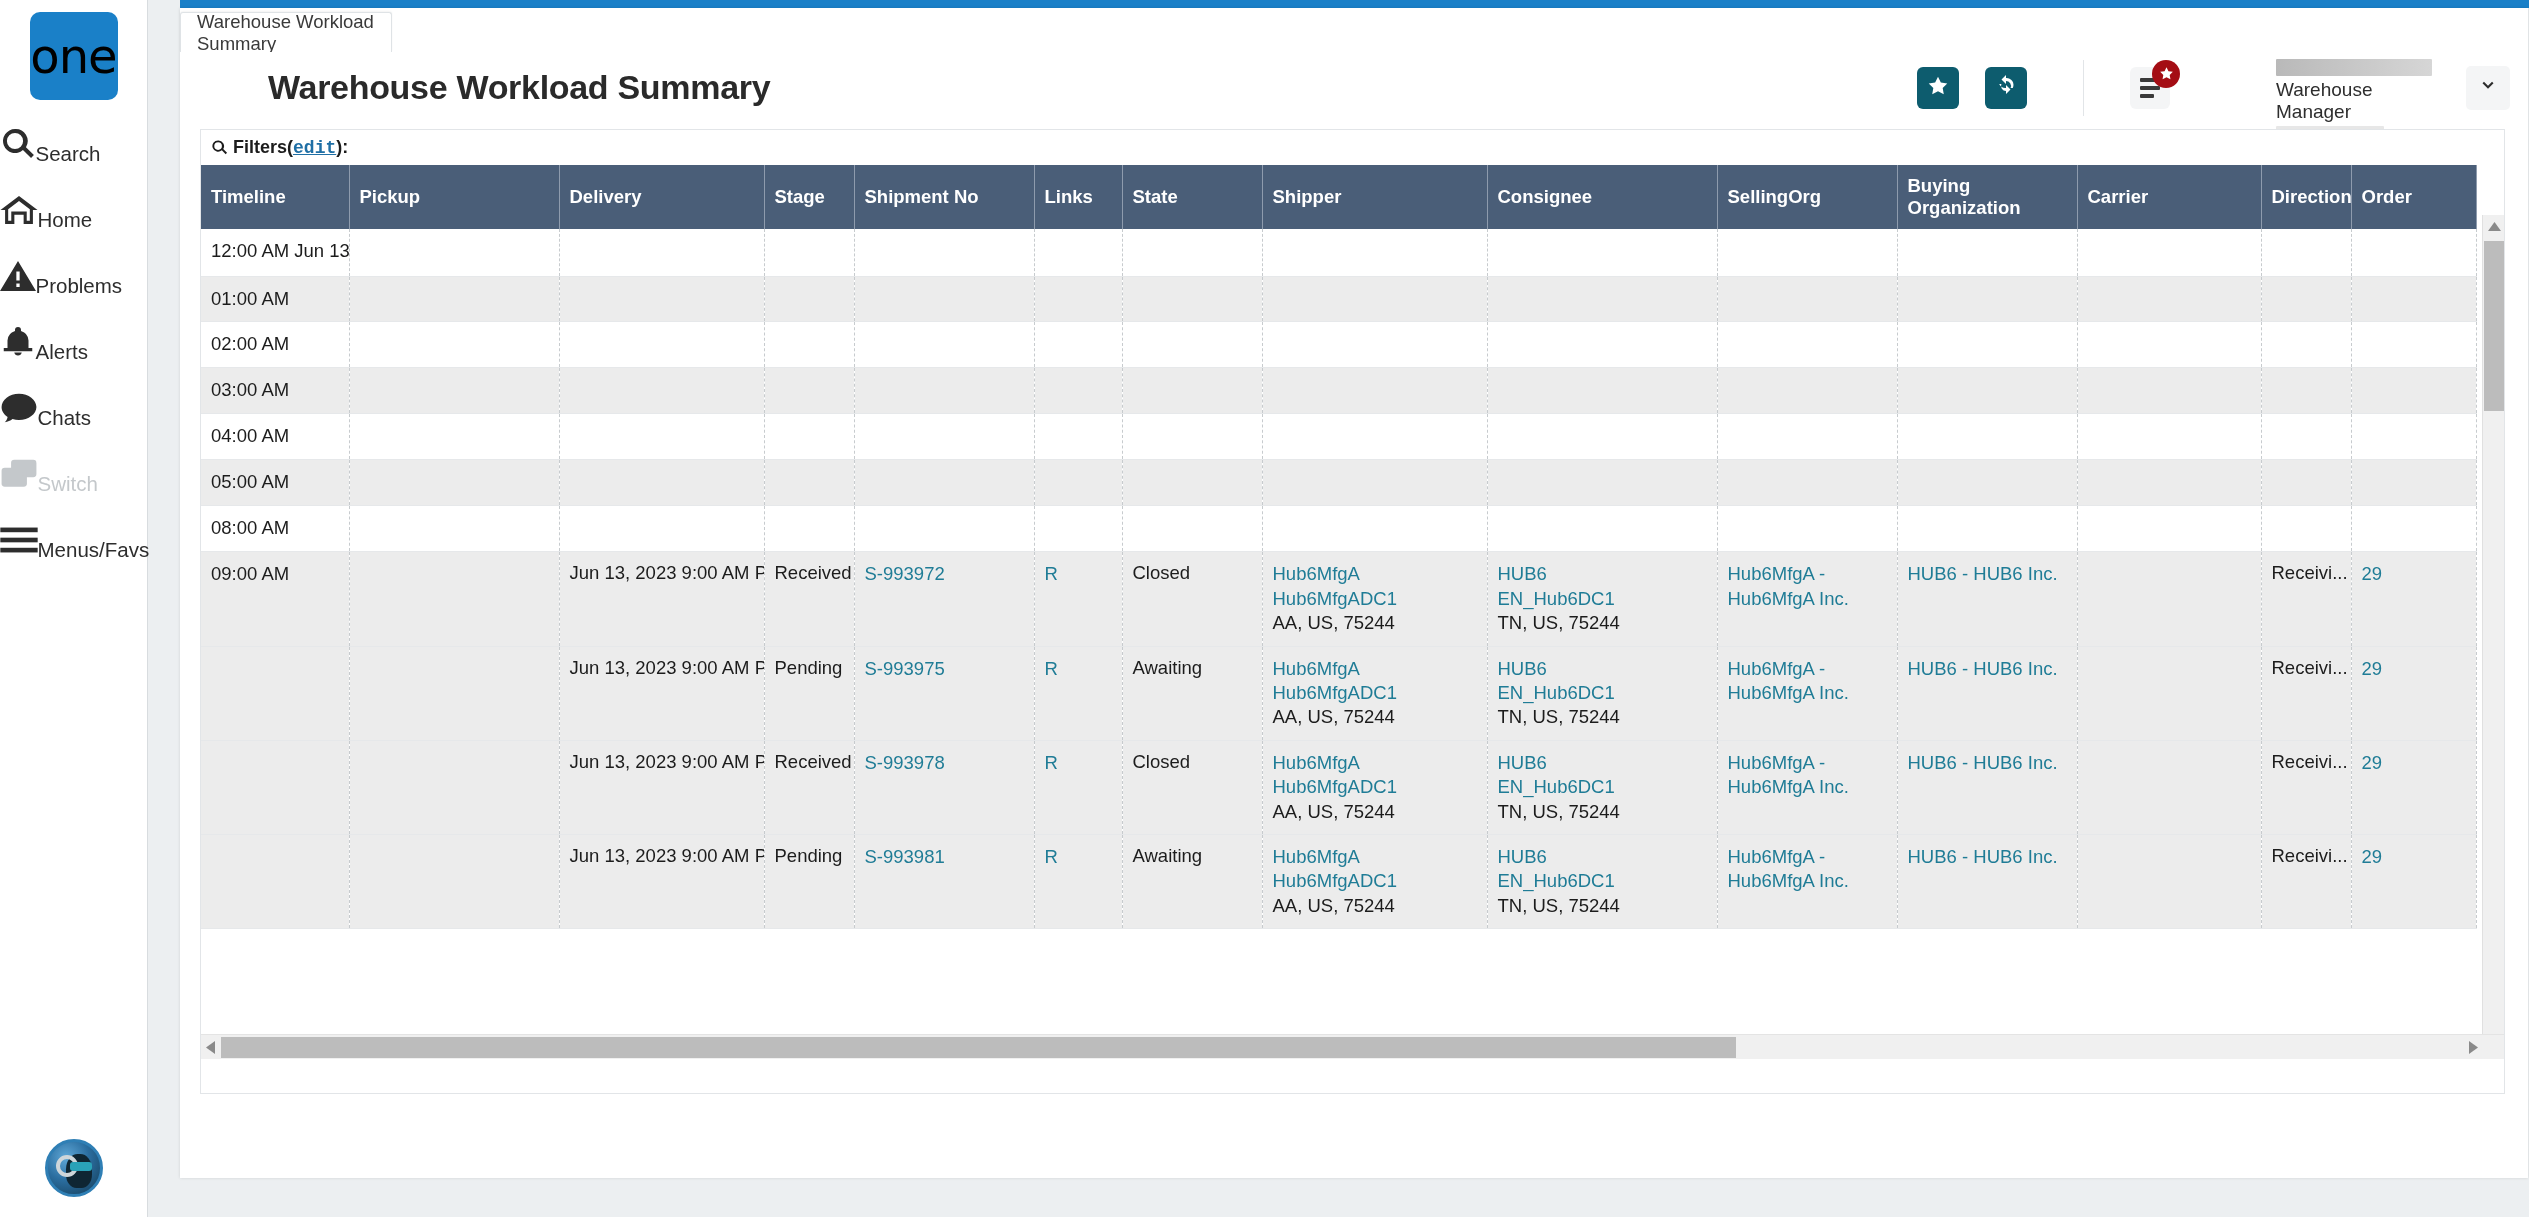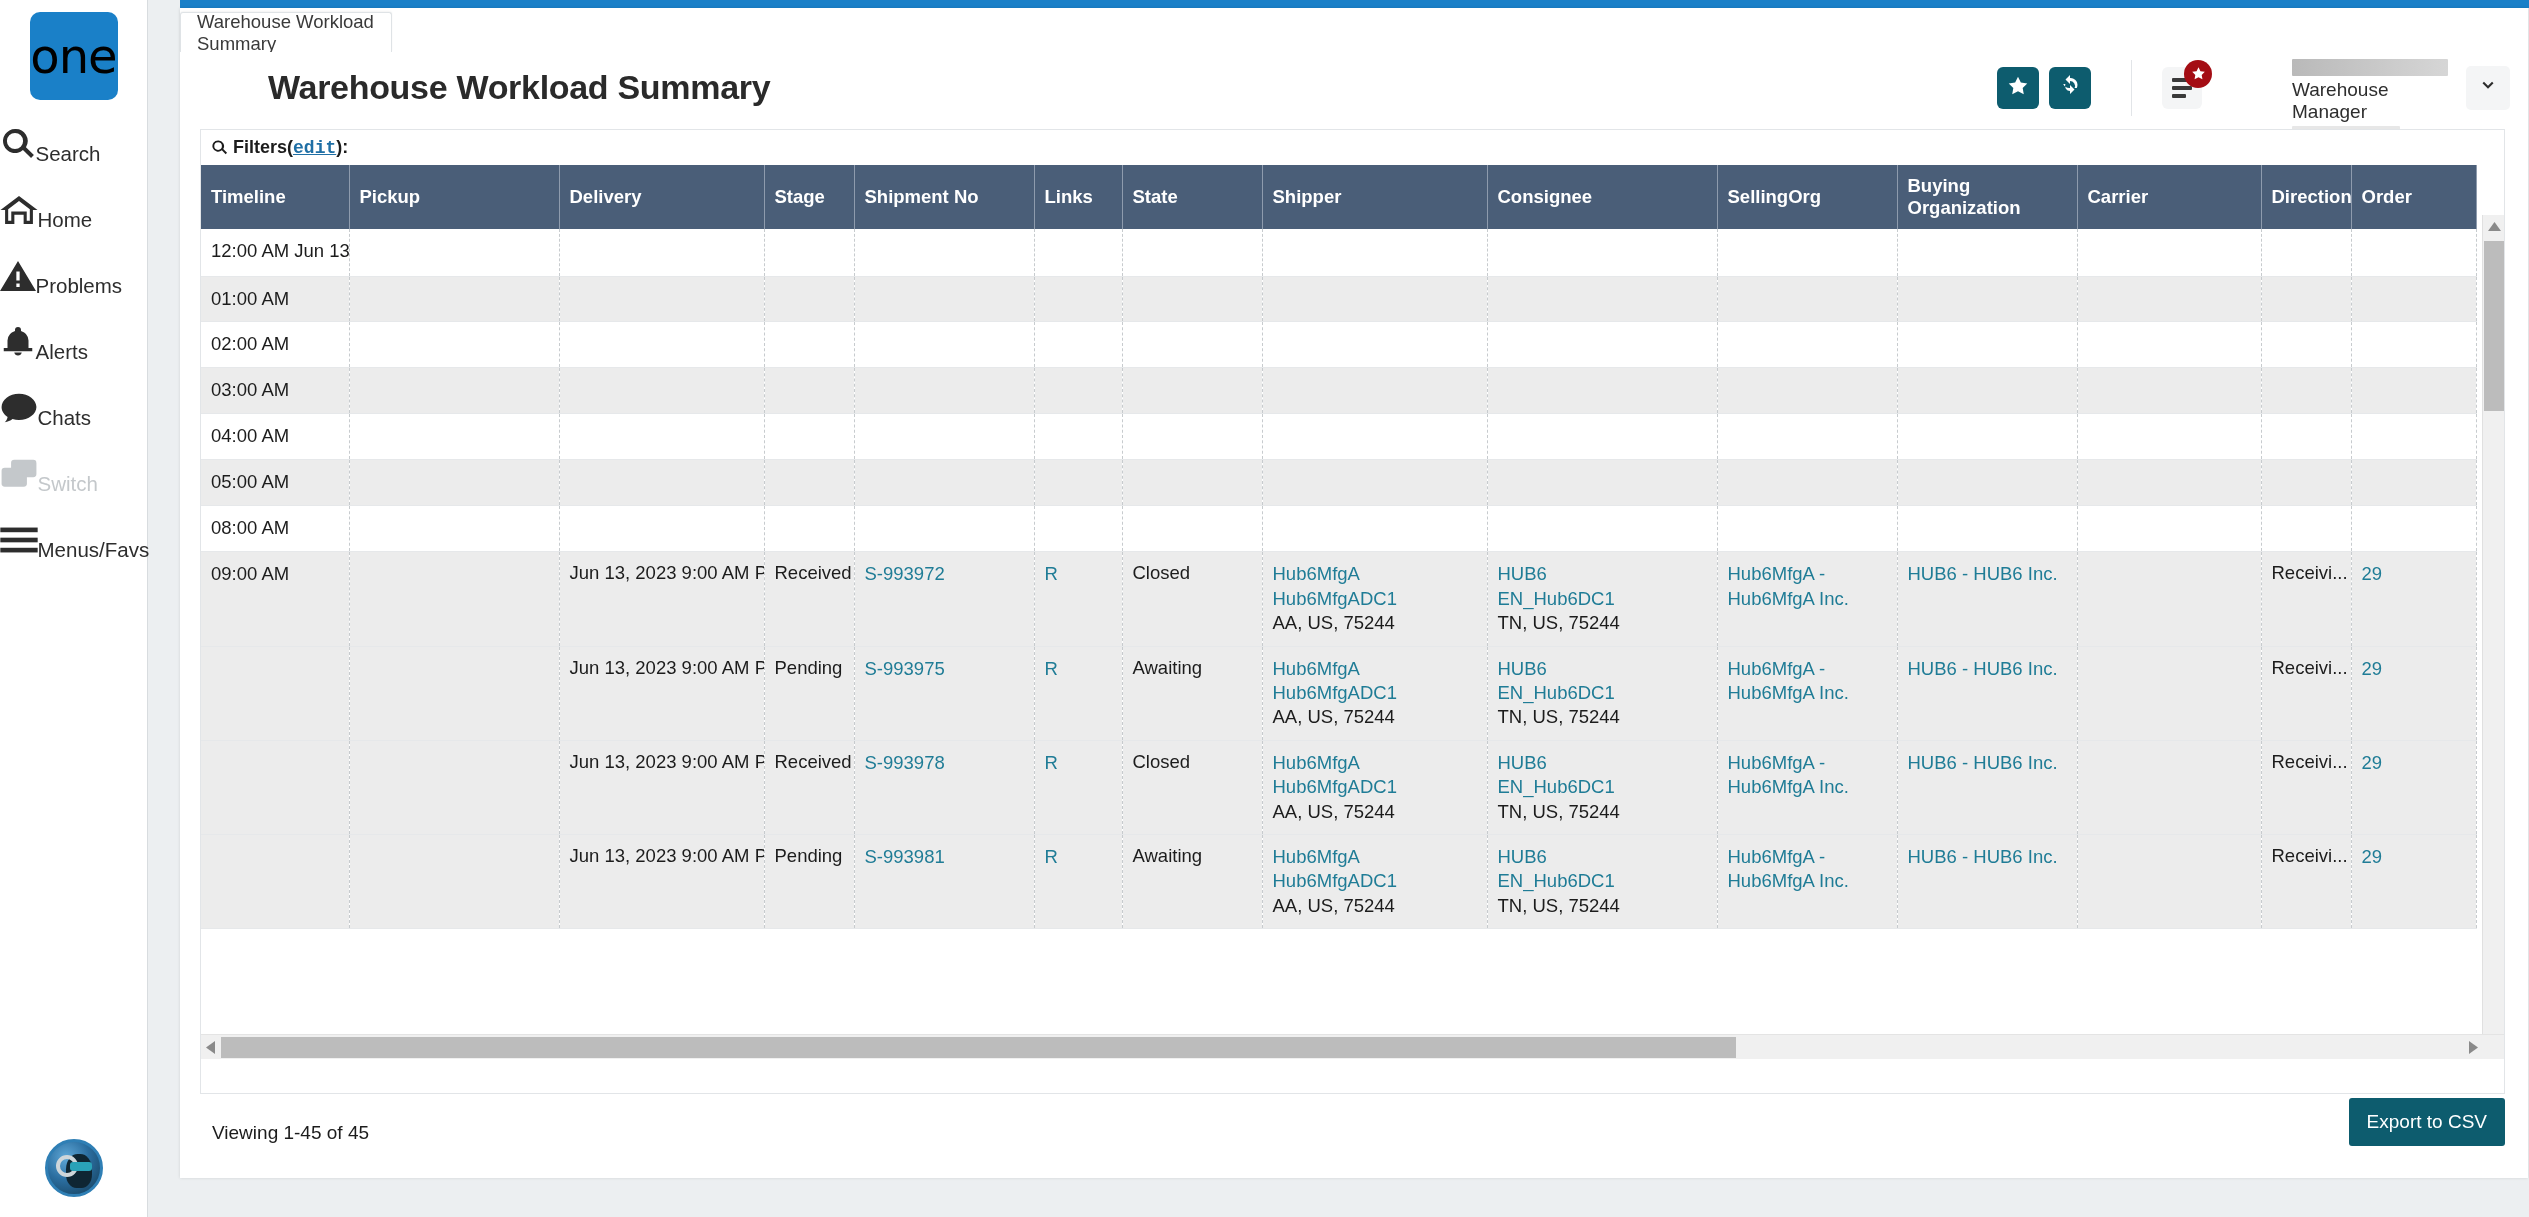--- a/index.html
+++ b/index.html
@@ -94,21 +94,21 @@
   .page-head {
     position: absolute; left: 0; top: 44px; right: 0; height: 71px;
     background: #fff; display: flex; align-items: center;
   }
   .page-title {
     margin-left: 88px; font-size: 34px; font-weight: bold; color: #2a2a2a;
     font-family: "Liberation Sans", sans-serif; letter-spacing: -0.3px;
   }
   .head-right {
     position: absolute; right: 18px; top: 0; height: 71px;
-    display: flex; align-items: center; gap: 0;
+    display: flex; align-items: center; gap: 16px;
   }
   .sq-btn {
     width: 42px; height: 42px; border-radius: 6px; background: #0d5c6e;
     display: flex; align-items: center; justify-content: center;
     cursor: pointer; margin-left: 10px;
   }
   .vdiv { width: 1px; height: 56px; background: #e2e5e8; margin: 0 30px 0 40px; }
   .menu-badge-btn {
     position: relative; width: 40px; height: 42px; border-radius: 6px;
     background: #f4f5f6; display: flex; align-items: center; justify-content: center;
@@ -697,20 +697,16 @@
             <div class="hthumb"></div>
             <div class="arrow-right">
               <svg width="9" height="13" viewBox="0 0 9 13">
                   <path fill="#8a8a8a" d="M9 6.5L0 13V0z"></path>
                 </svg>
             </div>
           </div>
         </div>
       </div>
 
-      <div class="panel-foot">
-        <span class="viewing">Viewing 1-45 of 45</span>
-        <span class="export-btn">Export to CSV</span>
-      </div>
 
     </div>
   </div>
 </div>
 
 </body></html>

